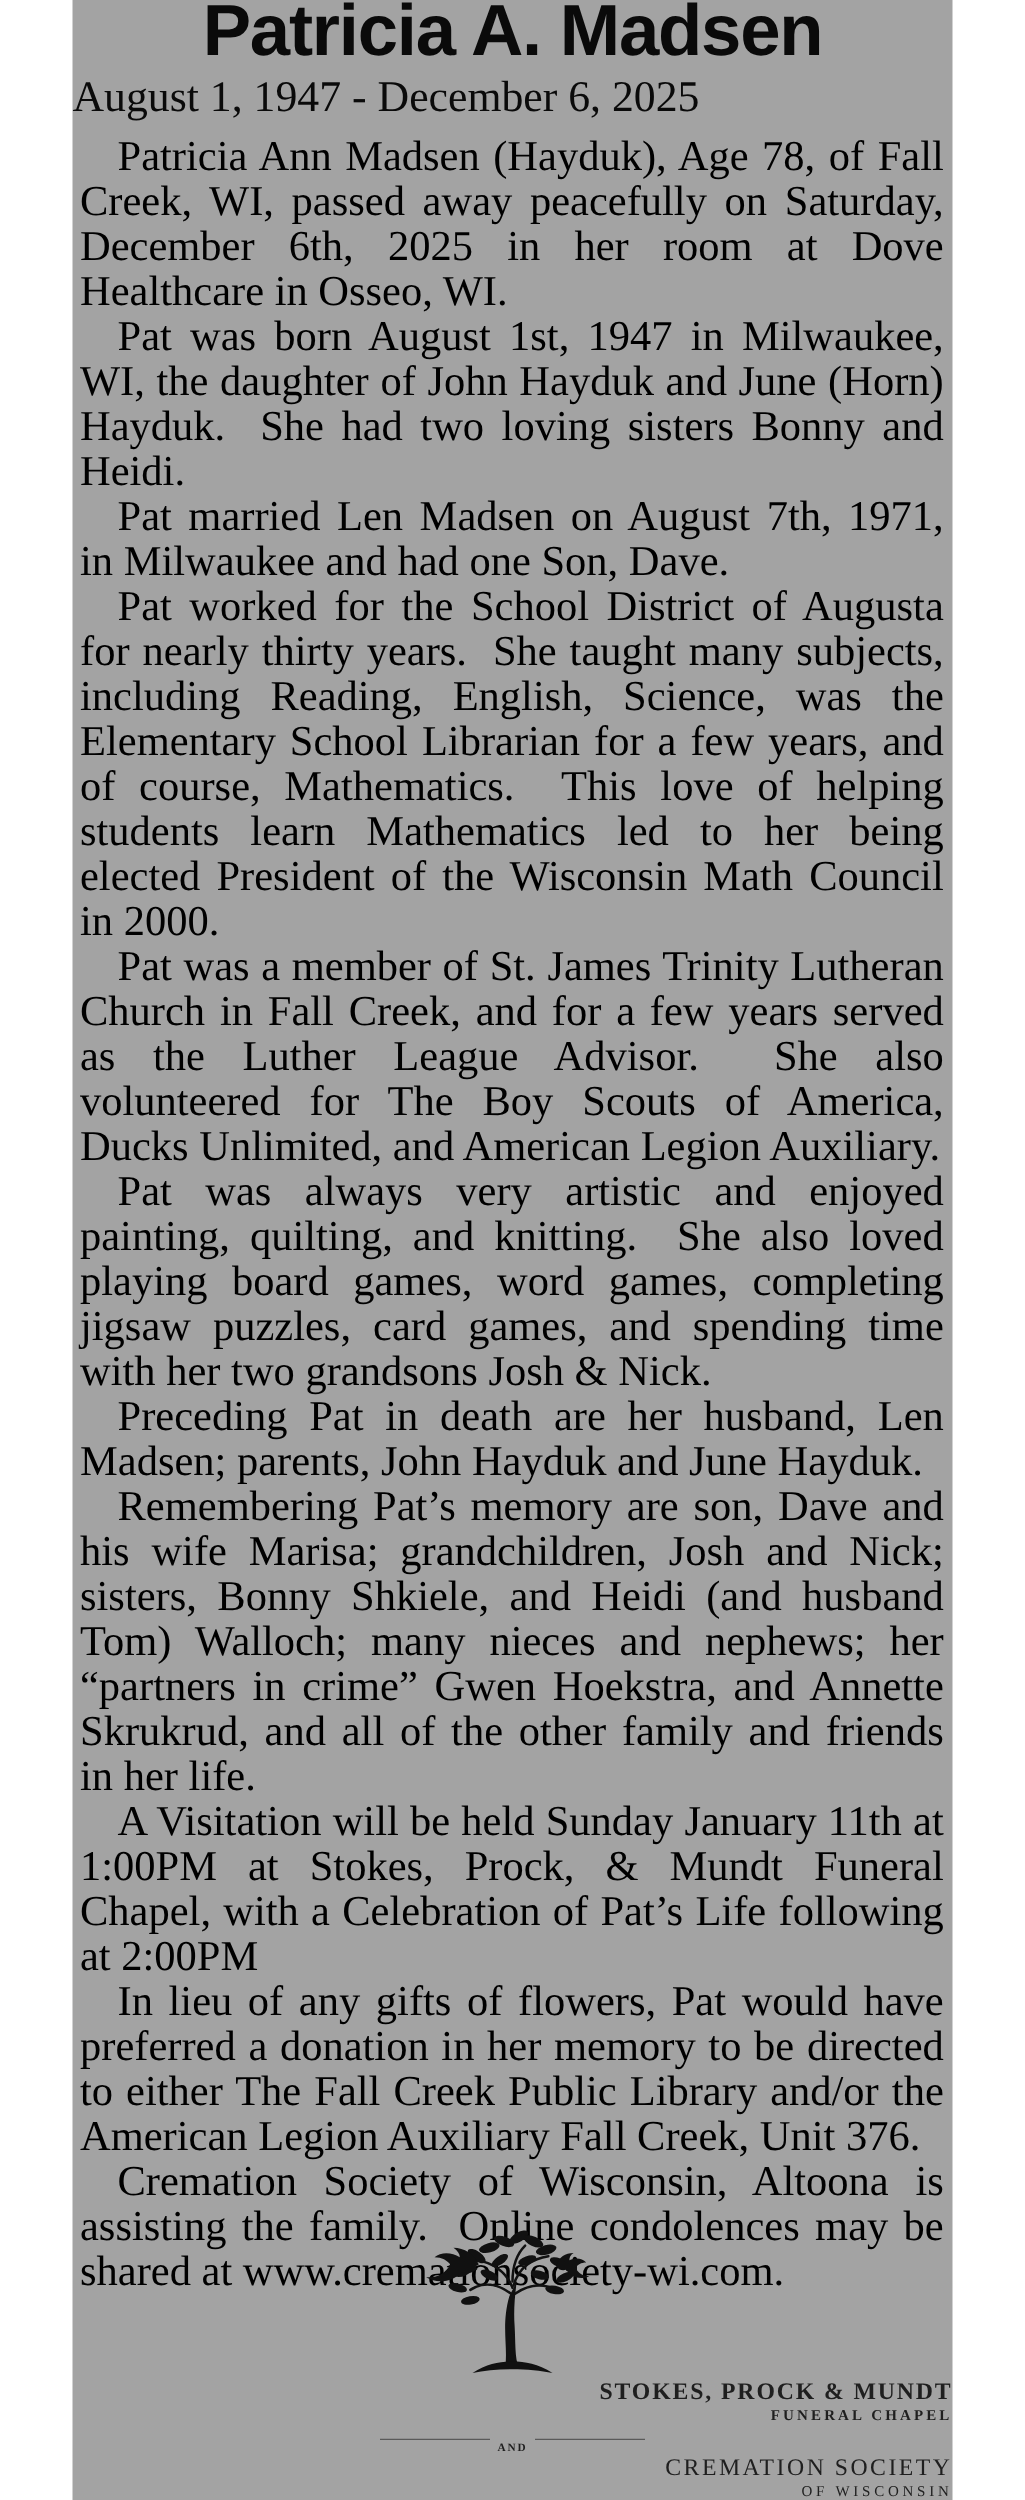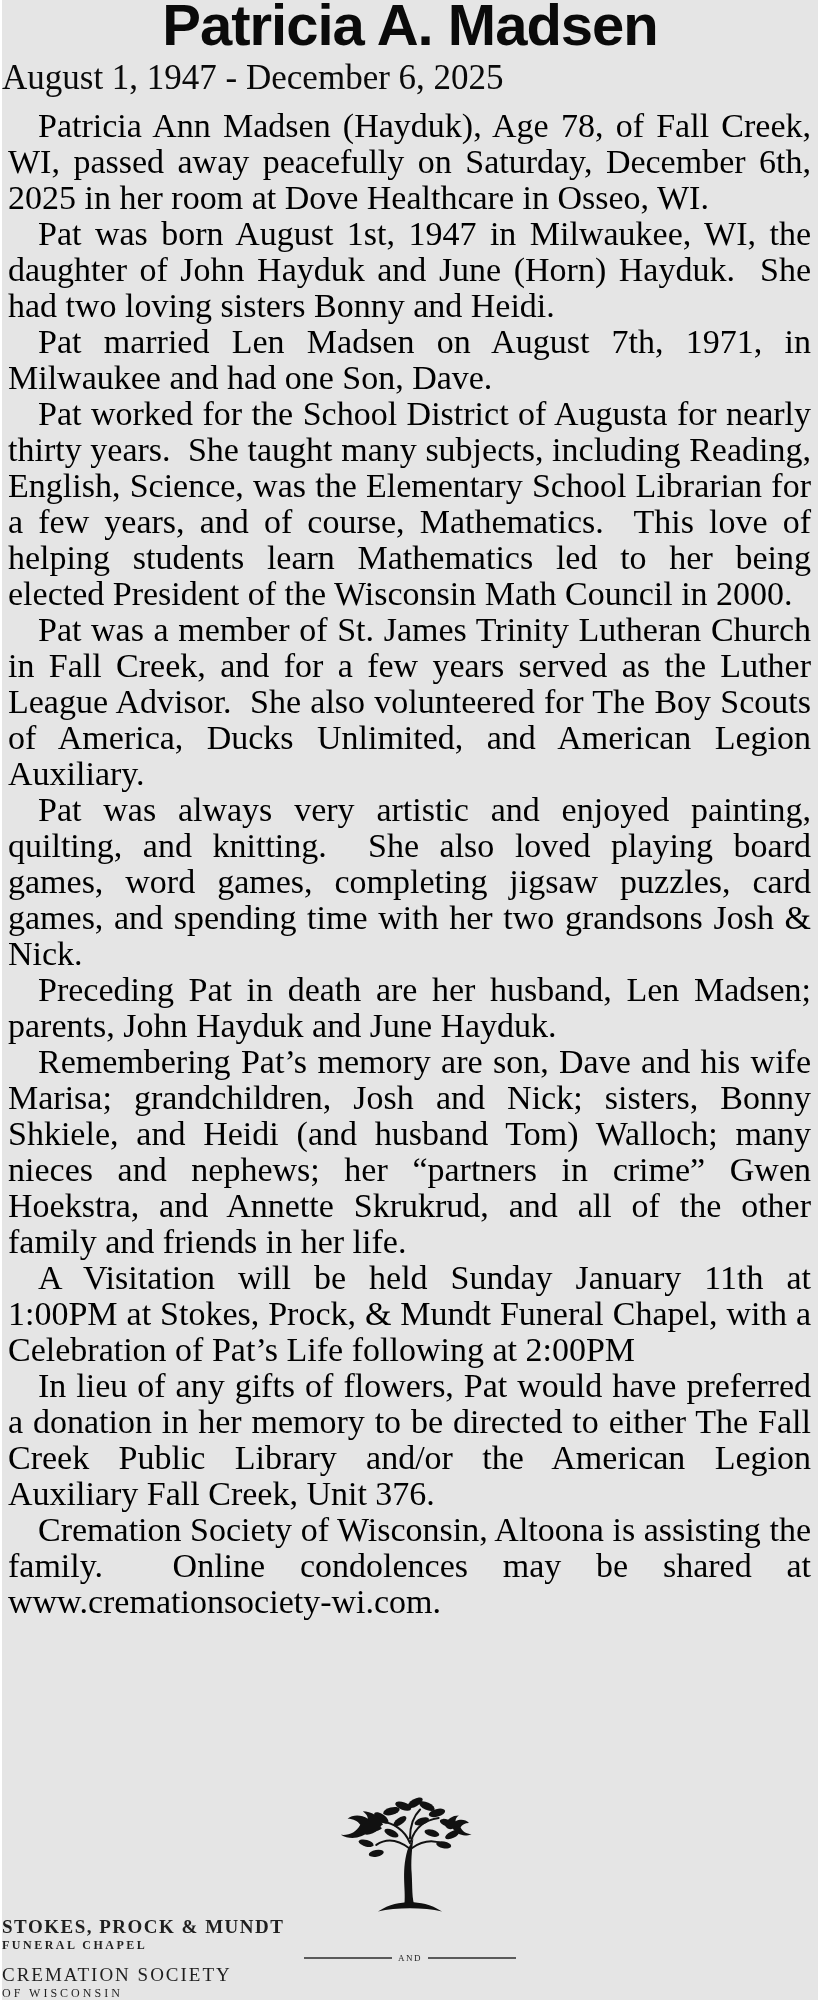--- a/index.html
+++ b/index.html
@@ -1,21 +1,21 @@
 <!DOCTYPE html>
 <html lang="en"><head>
 <meta charset="utf-8">
 <style>
   html, body { margin: 0; padding: 0; background: #ffffff; }
   .page {
     position: relative;
-    width: 816px;
+    width: 704px;
     height: 2000px;
     margin: 0 auto;
-    background: #e5e5e5;
+    background: #a3a3a3;
     color: #000000;
     overflow: hidden;
   }
   .title {
     margin: -6px 0 0 0;
     text-align: center;
     font-family: "Liberation Sans", sans-serif;
     font-weight: 700;
     font-size: 58px;
     line-height: 62px;
@@ -42,21 +42,21 @@
   }
   .obit-body p {
     margin: 0;
     text-indent: 30px;
   }
   .logo {
     position: absolute;
     left: 0;
     right: 0;
     bottom: 0;
-    text-align: left;
+    text-align: right;
     color: #1f1f1f;
     font-family: "Liberation Serif", serif;
   }
   .logo svg { display: block; margin: 0 auto 2px auto; }
   .logo-l1 {
     font-weight: 700;
     font-size: 19px;
     line-height: 22px;
     letter-spacing: 1.5px;
   }
@@ -68,24 +68,25 @@
   }
   .and-row {
     width: 212px;
     margin: 1px auto;
     display: flex;
     align-items: center;
     gap: 6px;
   }
   .and-row .rule { flex: 1; height: 1.5px; background: #5a5a5a; }
   .and-row .and-label {
-    font-weight: 400;
+    font-weight: 700;
     font-size: 9px;
     line-height: 10px;
     letter-spacing: 1.5px;
+    margin-top: 13px;
   }
   .logo-l4 {
     font-weight: 400;
     font-size: 19px;
     line-height: 22px;
     letter-spacing: 2px;
   }
   .logo-l5 {
     font-weight: 400;
     font-size: 12px;

